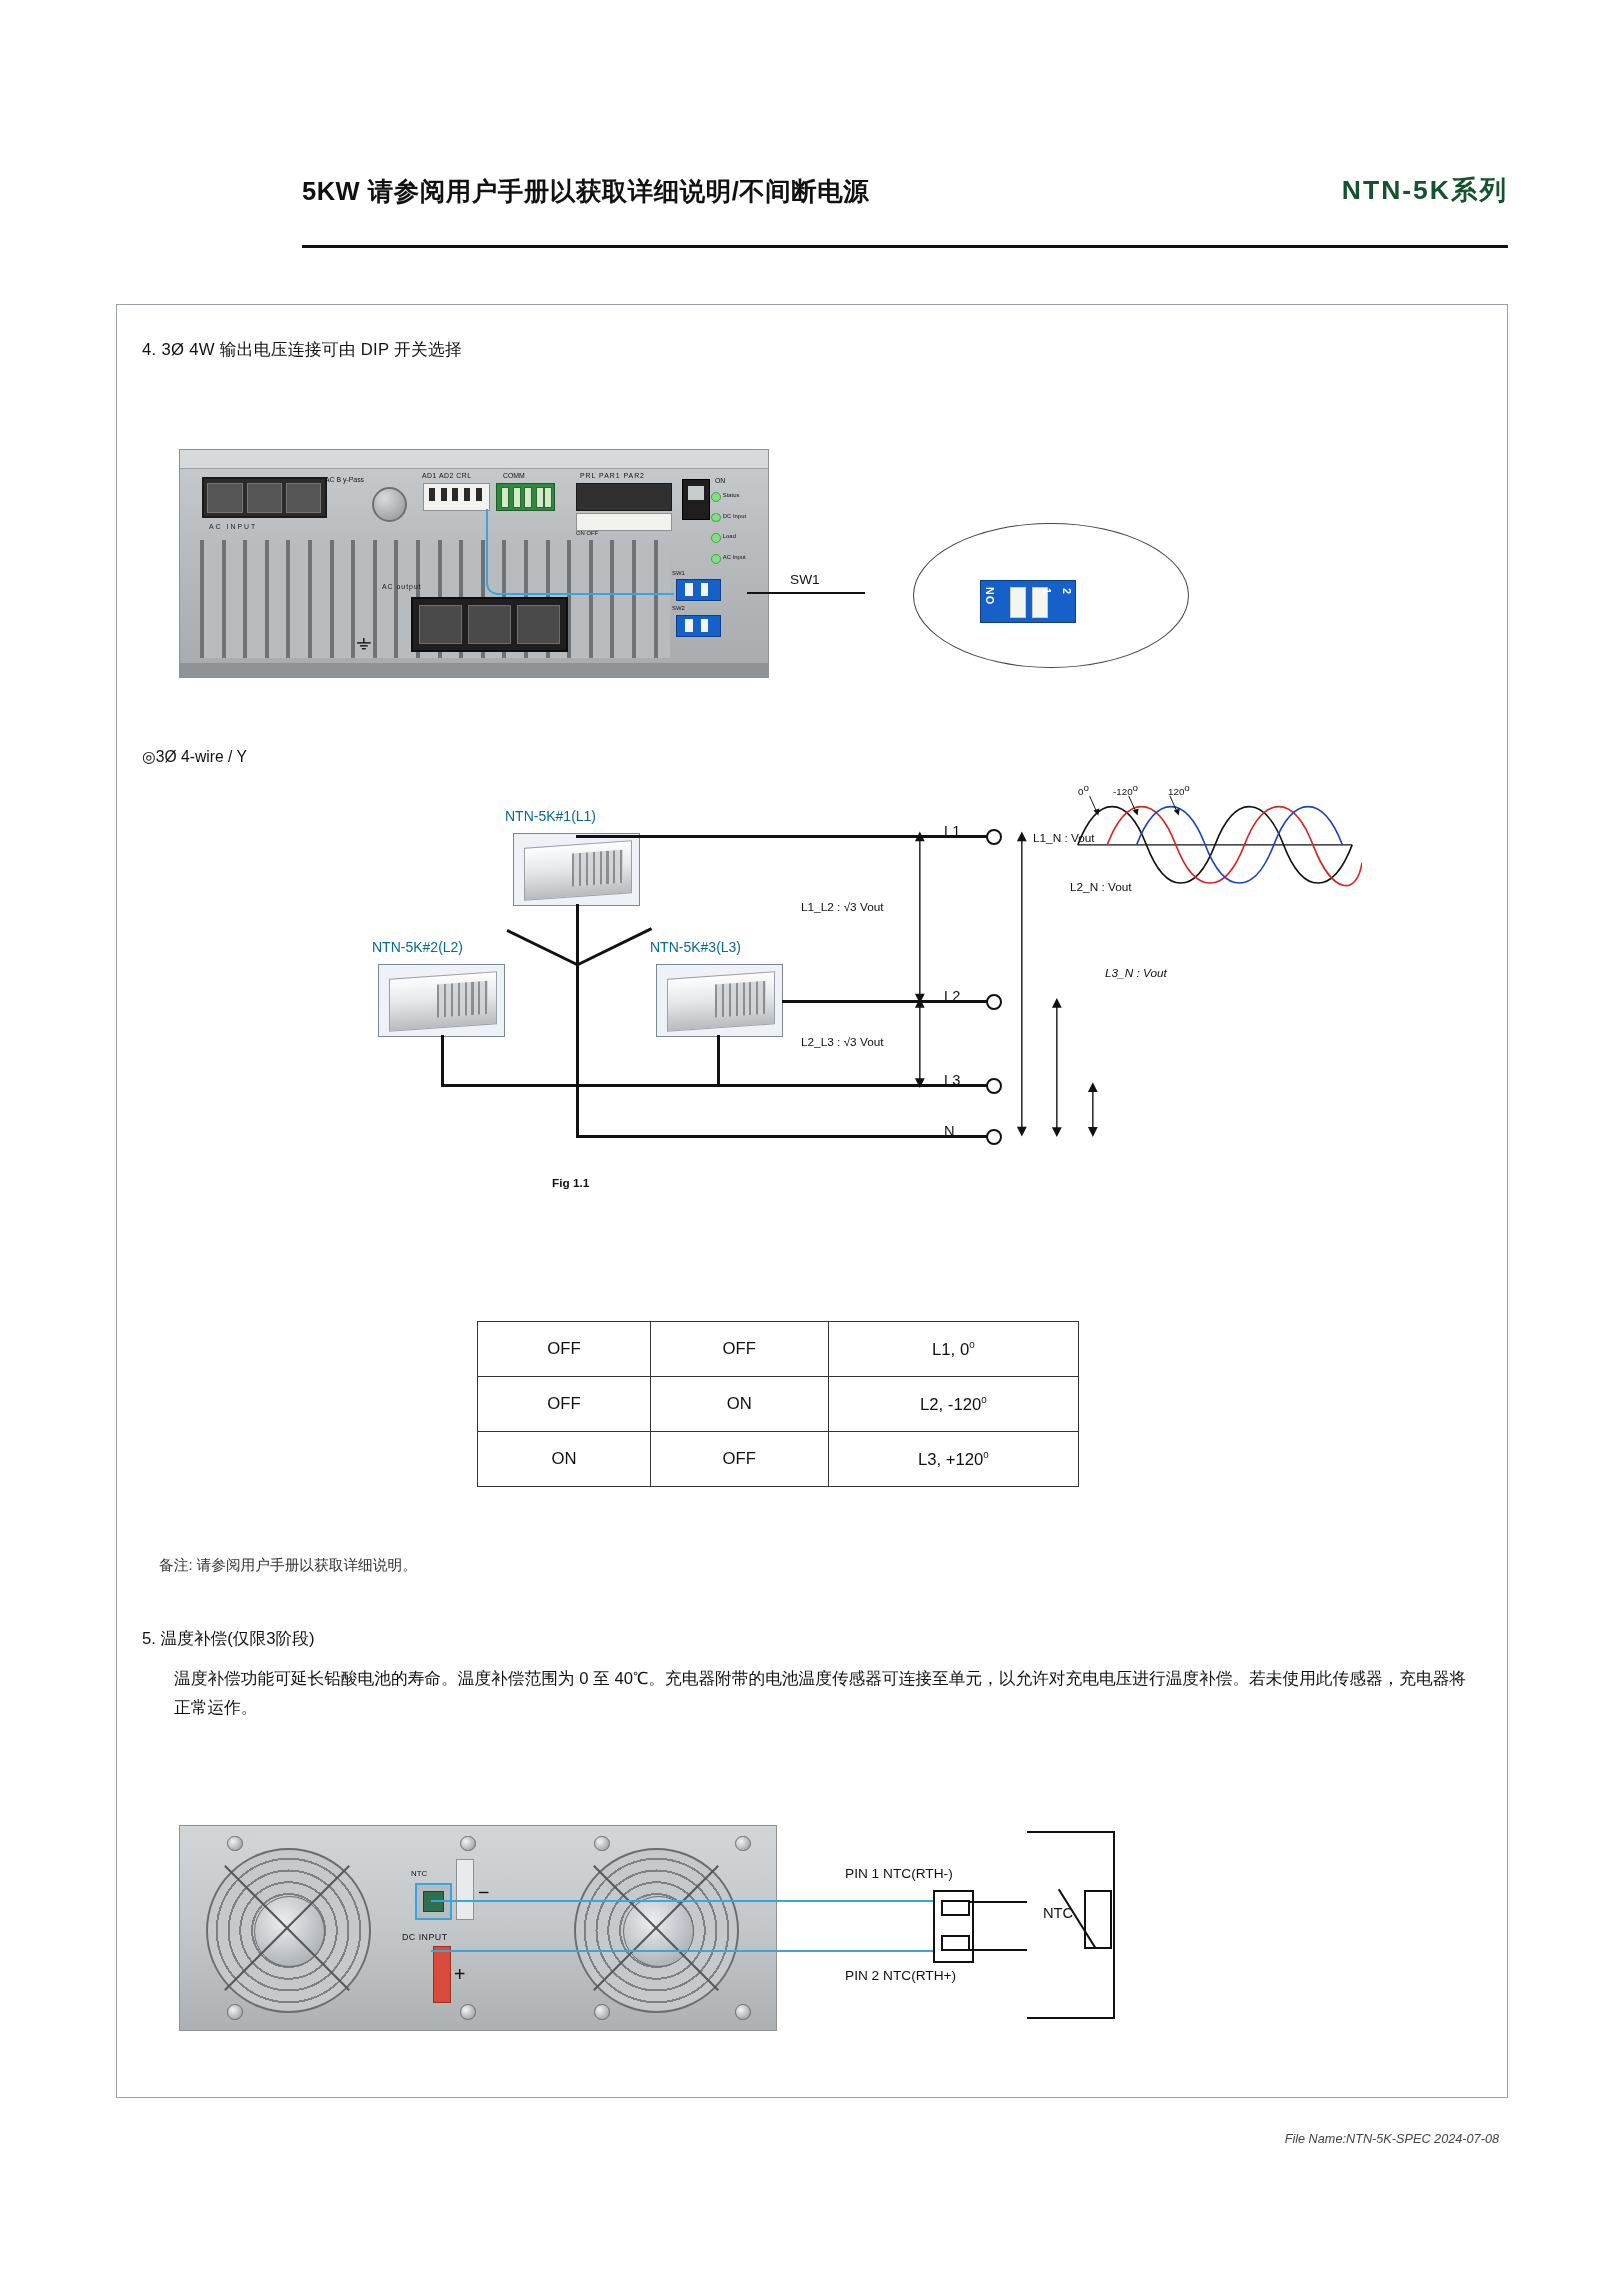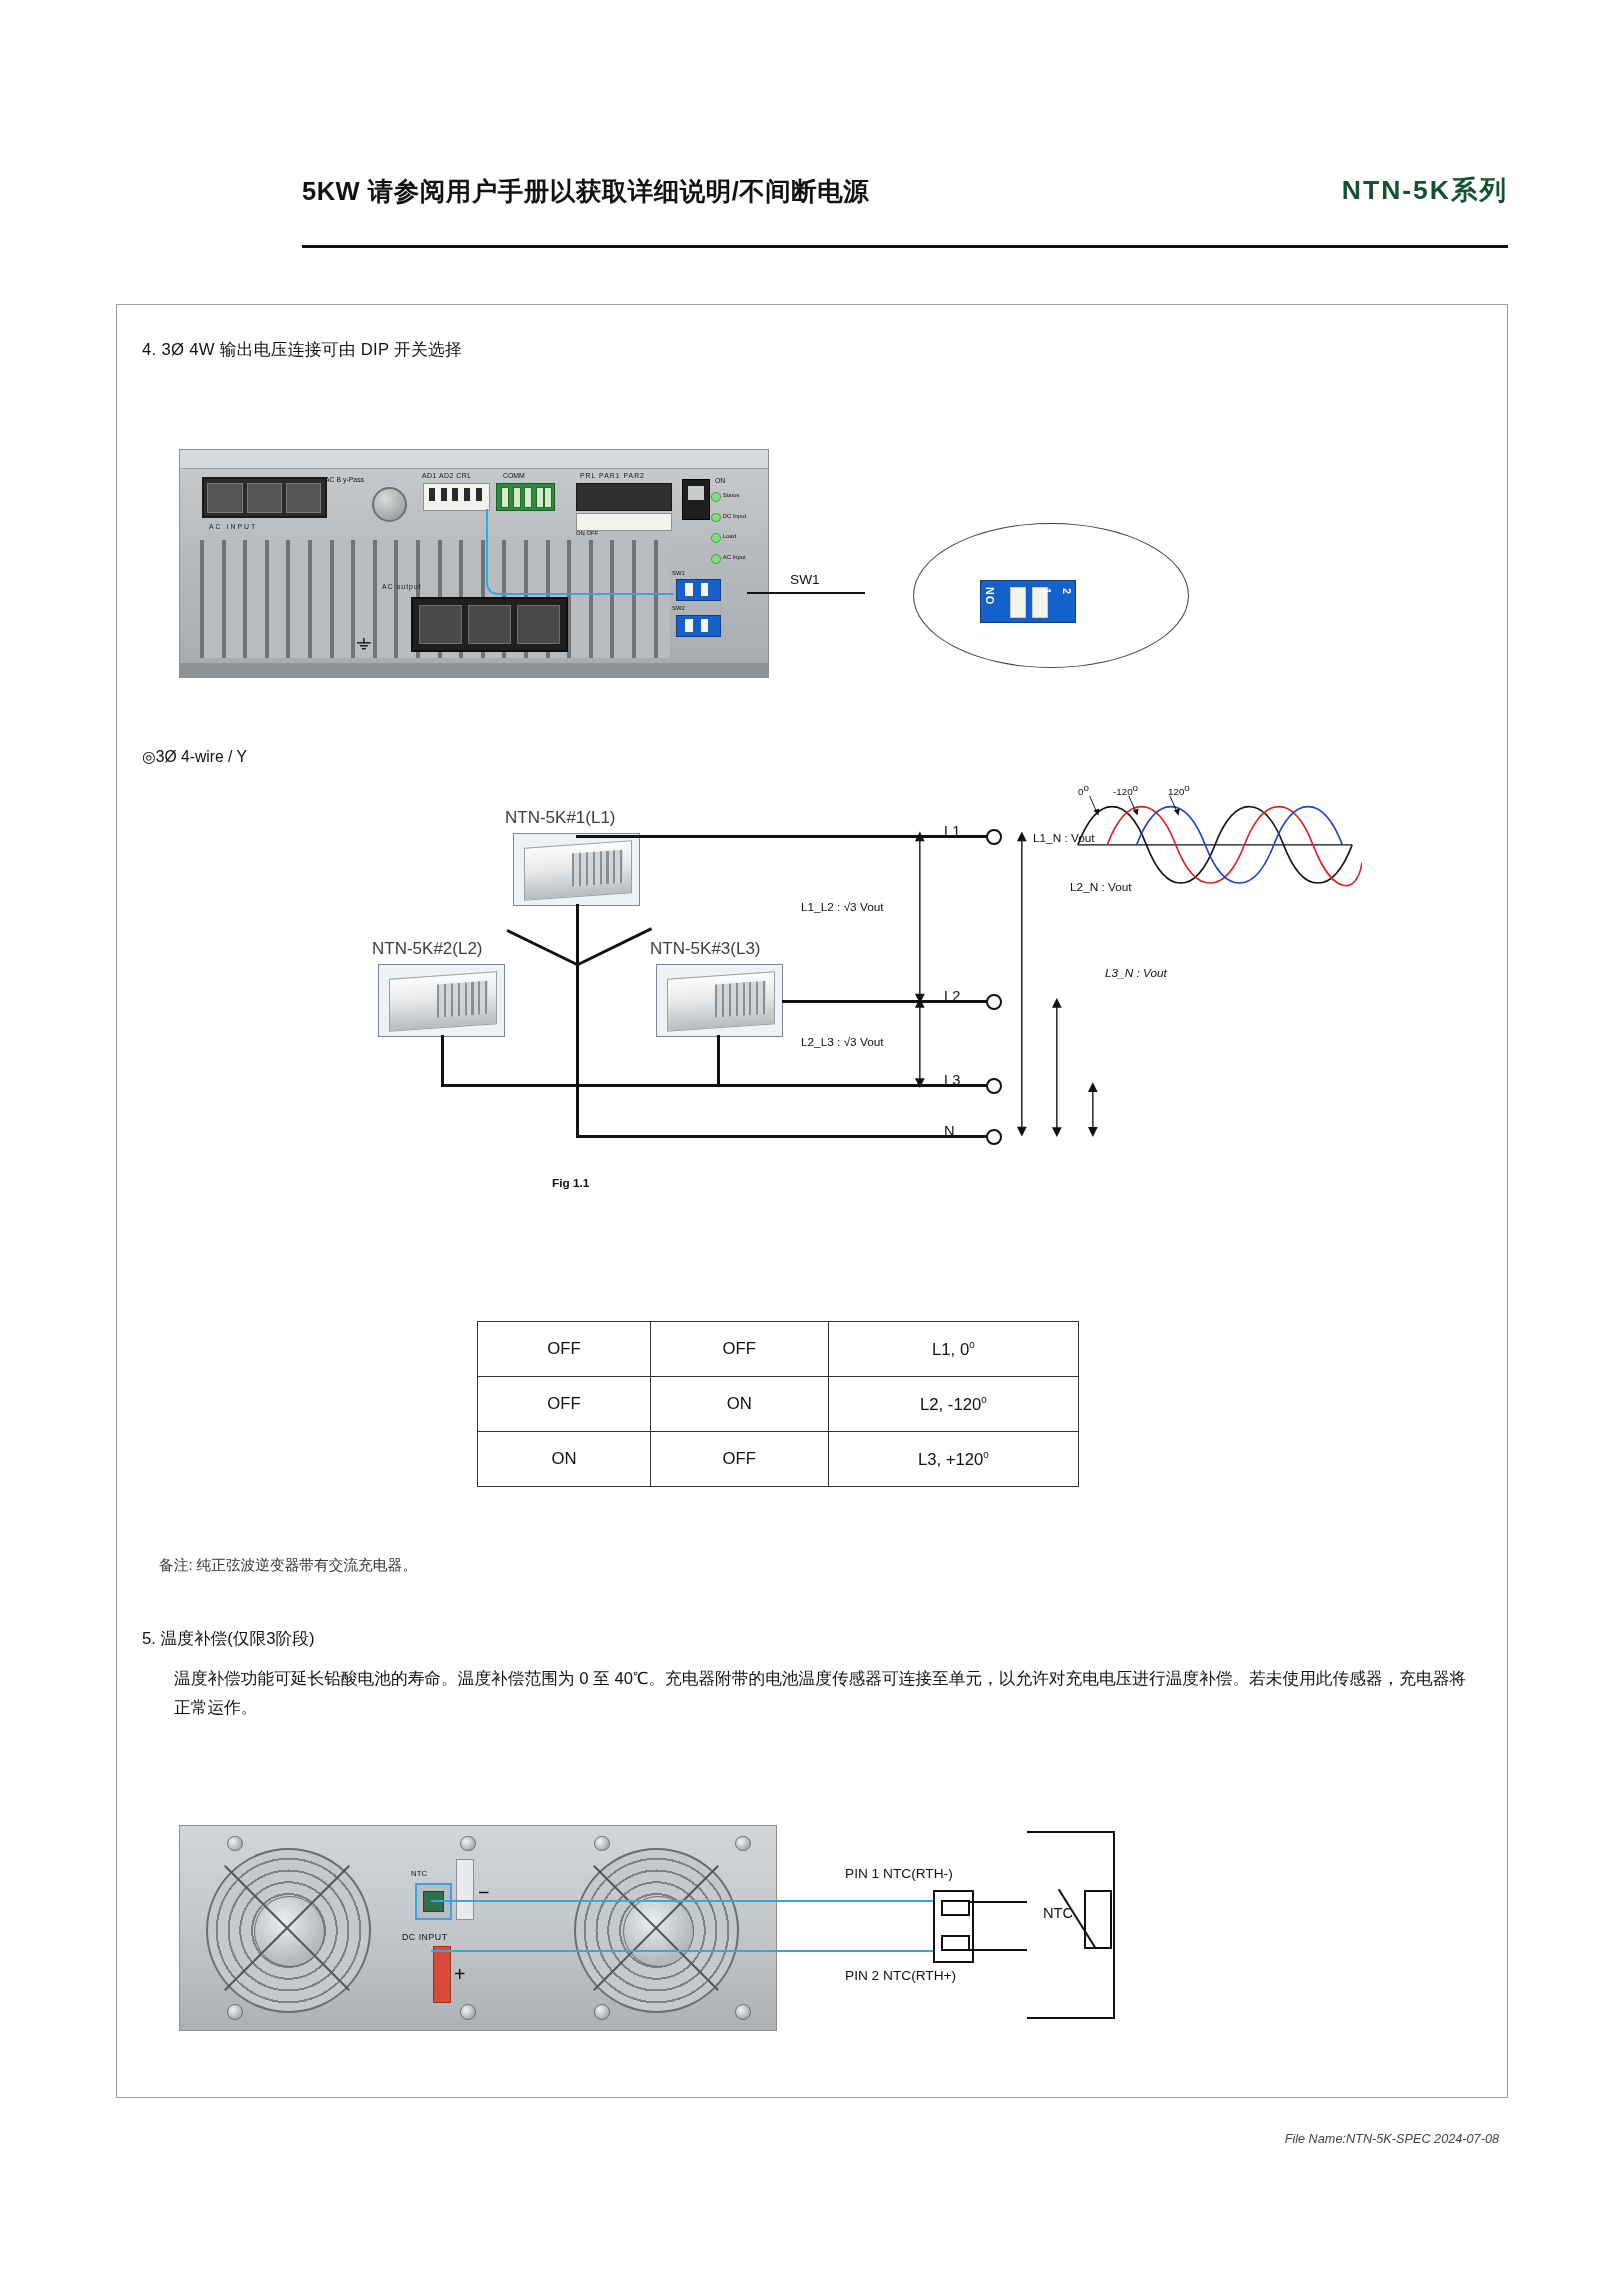--- a/index.html
+++ b/index.html
@@ -450,22 +450,22 @@
     content: "";
     position: absolute;
     left: 47px; top: 7.8px;
     width: 51px; height: 33px;
     background:
       repeating-linear-gradient(90deg, #7b7f82 0px, #7b7f82 2px, #cfd2d4 2px, #cfd2d4 6.9px);
     opacity: 0.85;
   }
   .unit-label {
     position: absolute;
-    font-size: 17px;
-    color: #404040;
+    font-size: 14px;
+    color: #0369a1;
     white-space: nowrap;
   }
   .diag-line {
     position: absolute;
     background: #111;
   }
   .node-circle {
     position: absolute;
     width: 11.8px; height: 11.8px;
     border: 2px solid #111;
@@ -958,21 +958,21 @@
       <td class="col3"><span>L2, -120</span><span class="sup">0</span></td>
     </tr>
     <tr>
       <td class="col1">ON</td>
       <td class="col2">OFF</td>
       <td class="col3"><span>L3, +120</span><span class="sup">0</span></td>
     </tr>
   </tbody>
     </table>
 
-  <div class="note">备注: 纯正弦波逆变器带有交流充电器。</div>
+  <div class="note">备注: 请参阅用户手册以获取详细说明。</div>
 
   <div class="sec5-heading">5. 温度补偿(仅限3阶段)</div>
   <div class="sec5-body">温度补偿功能可延长铅酸电池的寿命。温度补偿范围为 0 至 40℃。充电器附带的电池温度传感器可连接至单元，以允许对充电电压进行温度补偿。若未使用此传感器，充电器将正常运作。</div>
 
   <div class="device2">
     <div class="fan" style="left:25.5px;"></div>
     <div class="fan-x" style="left:25.5px;">
       <i style="transform:rotate(45deg)"></i>
         <i style="transform:rotate(-45deg)"></i>
     </div>

